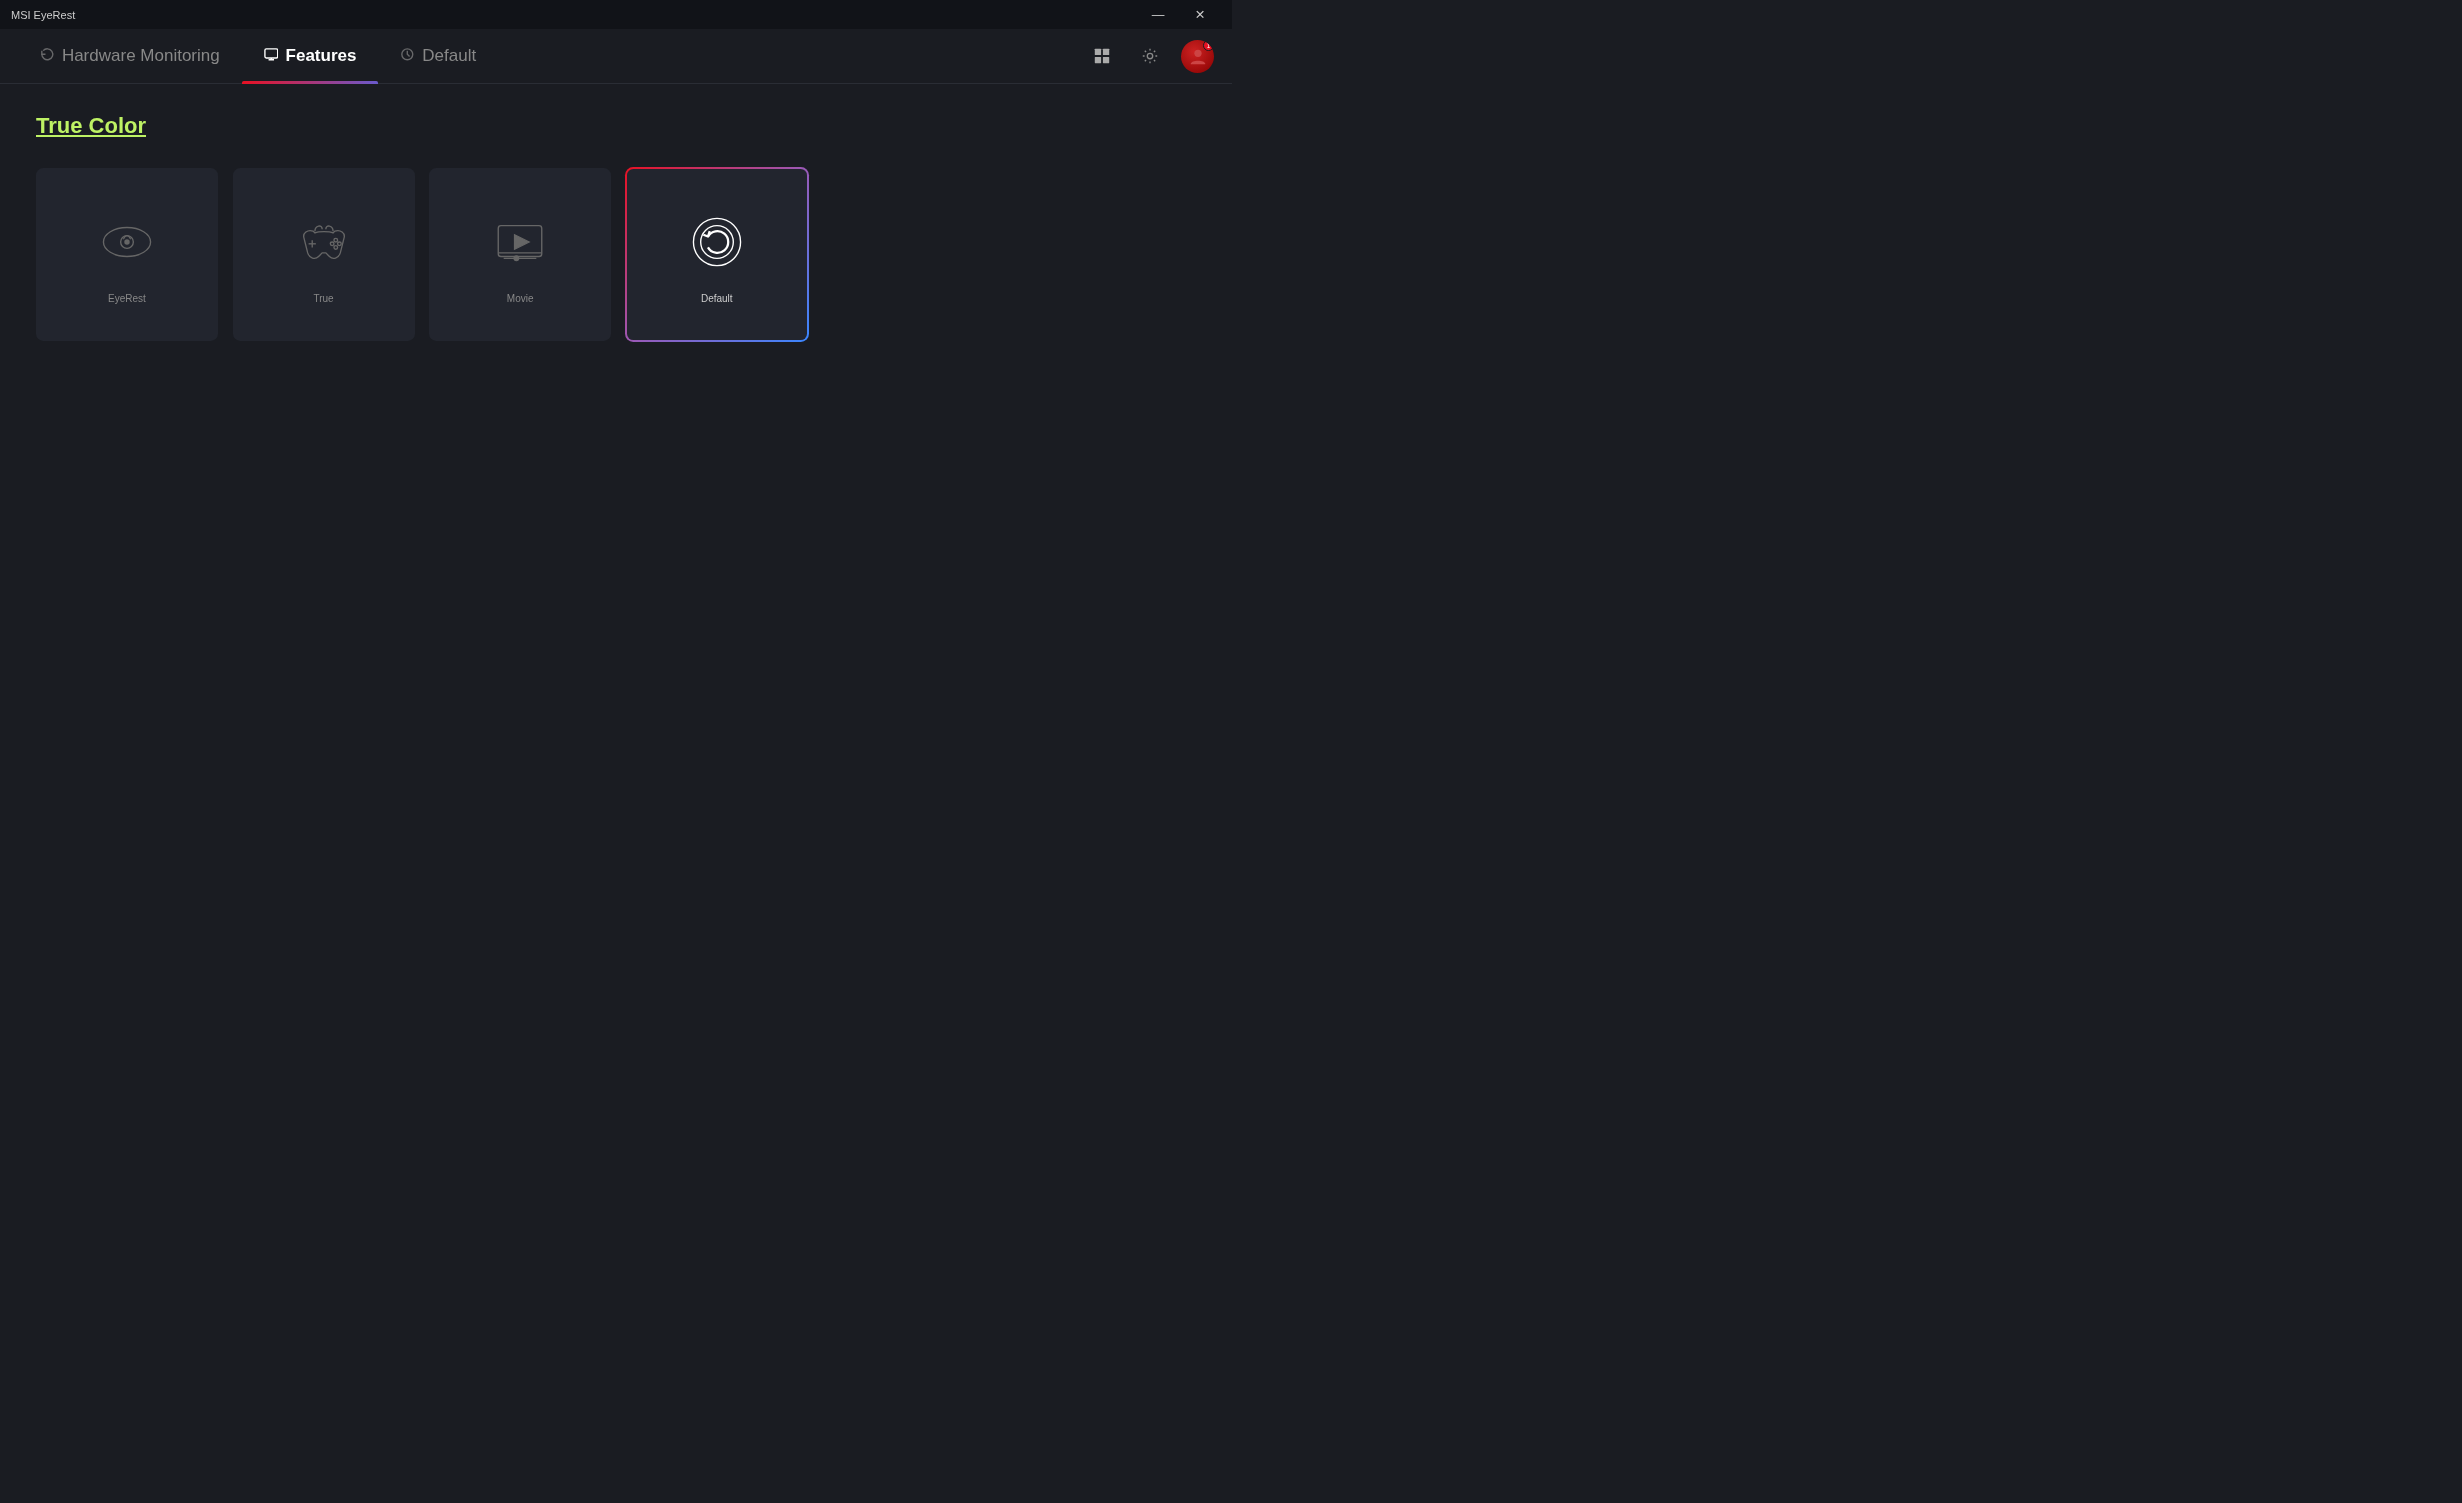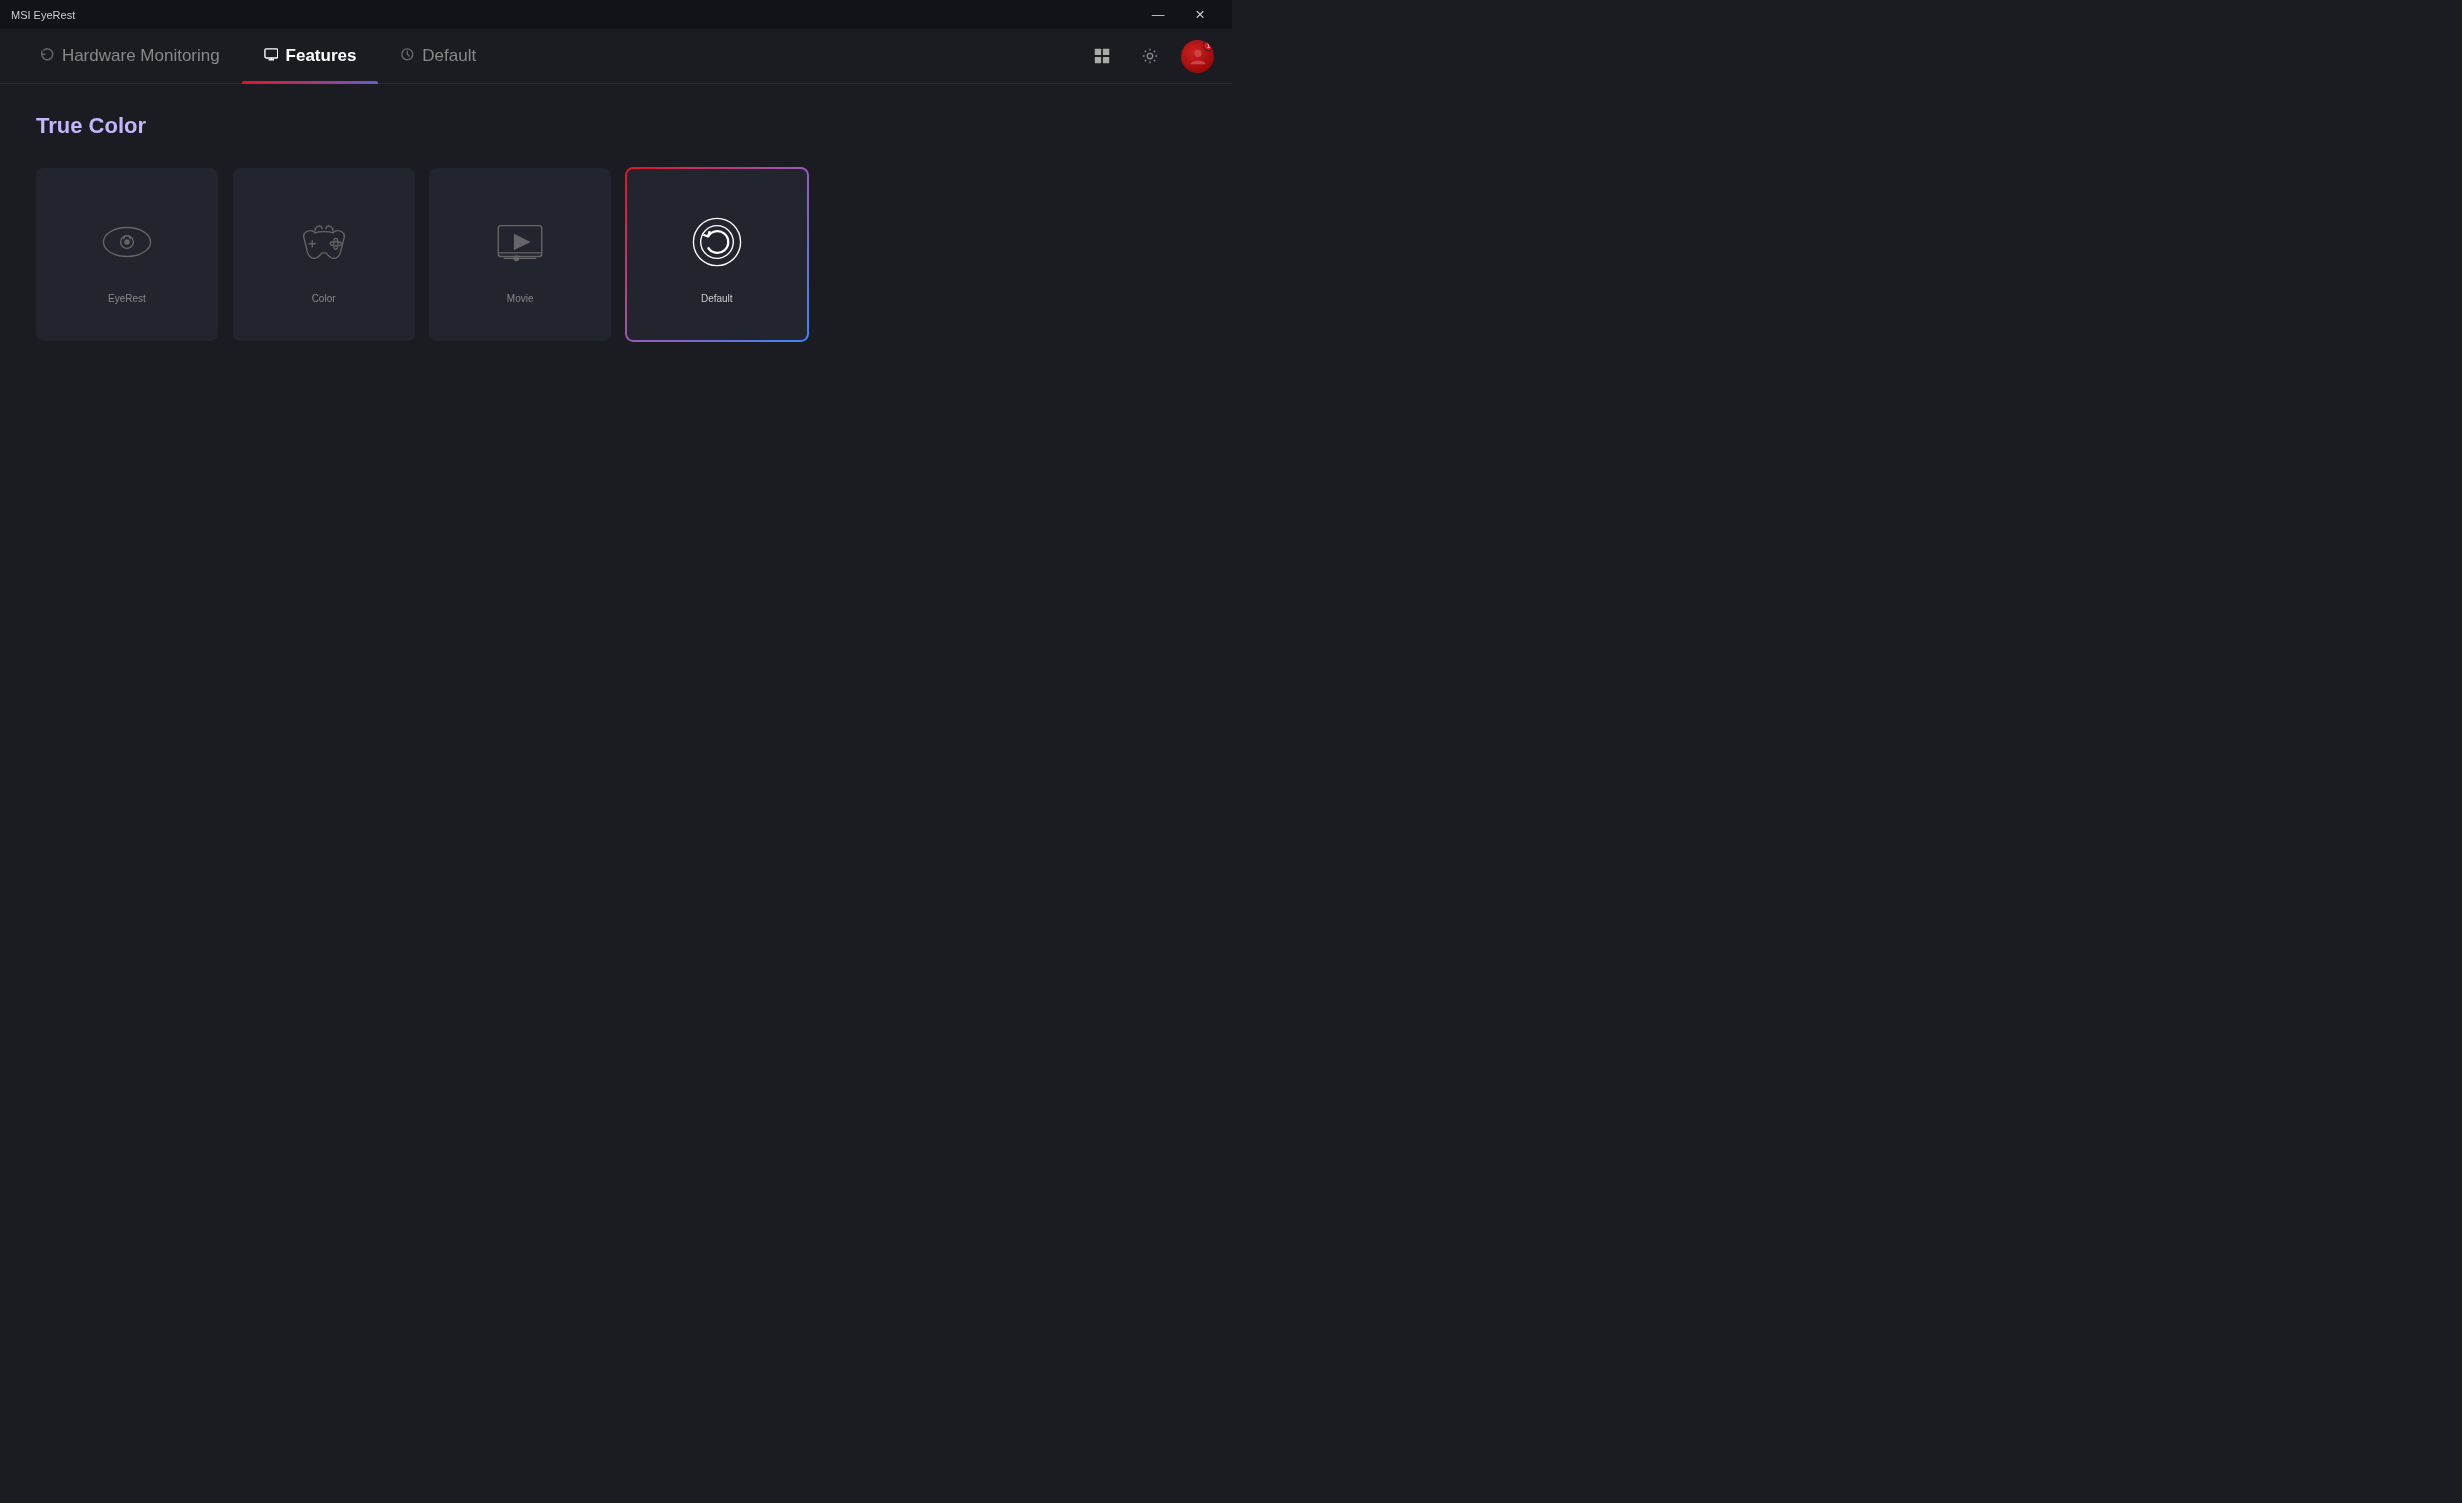--- a/index.html
+++ b/index.html
@@ -164,22 +164,23 @@
     }
 
     
     .main-content {
       padding: 29px 36px;
     }
 
     .page-title {
       font-size: 22px;
       font-weight: 700;
-      color: #c4b5fd;
+      color: #bef264;
       margin-bottom: 29px;
+      text-decoration: underline;
     }
 
     
     .cards-grid {
       display: flex;
       gap: 14.6px;
       flex-wrap: wrap;
     }
 
     .feature-card {
@@ -378,21 +379,21 @@
           <circle cx="45" cy="30" r="2"></circle>
           <circle cx="41" cy="34" r="2"></circle>
           <circle cx="49" cy="34" r="2"></circle>
           <circle cx="45" cy="38" r="2"></circle>
 
           <path d="M22 20 C22 14, 30 12, 30 18"></path>
 
           <path d="M42 20 C42 14, 34 12, 34 18"></path>
         </svg>
       </div>
-      <span class="card-label">Color</span>
+      <span class="card-label">True</span>
     </div>
 
     <div class="feature-card">
       <div class="card-icon">
         <svg viewBox="0 0 64 64">
 
           <rect x="8" y="14" width="48" height="34" rx="3"></rect>
 
           <polygon points="26,24 26,40 42,32" stroke="#666" fill="#666"></polygon>
 

